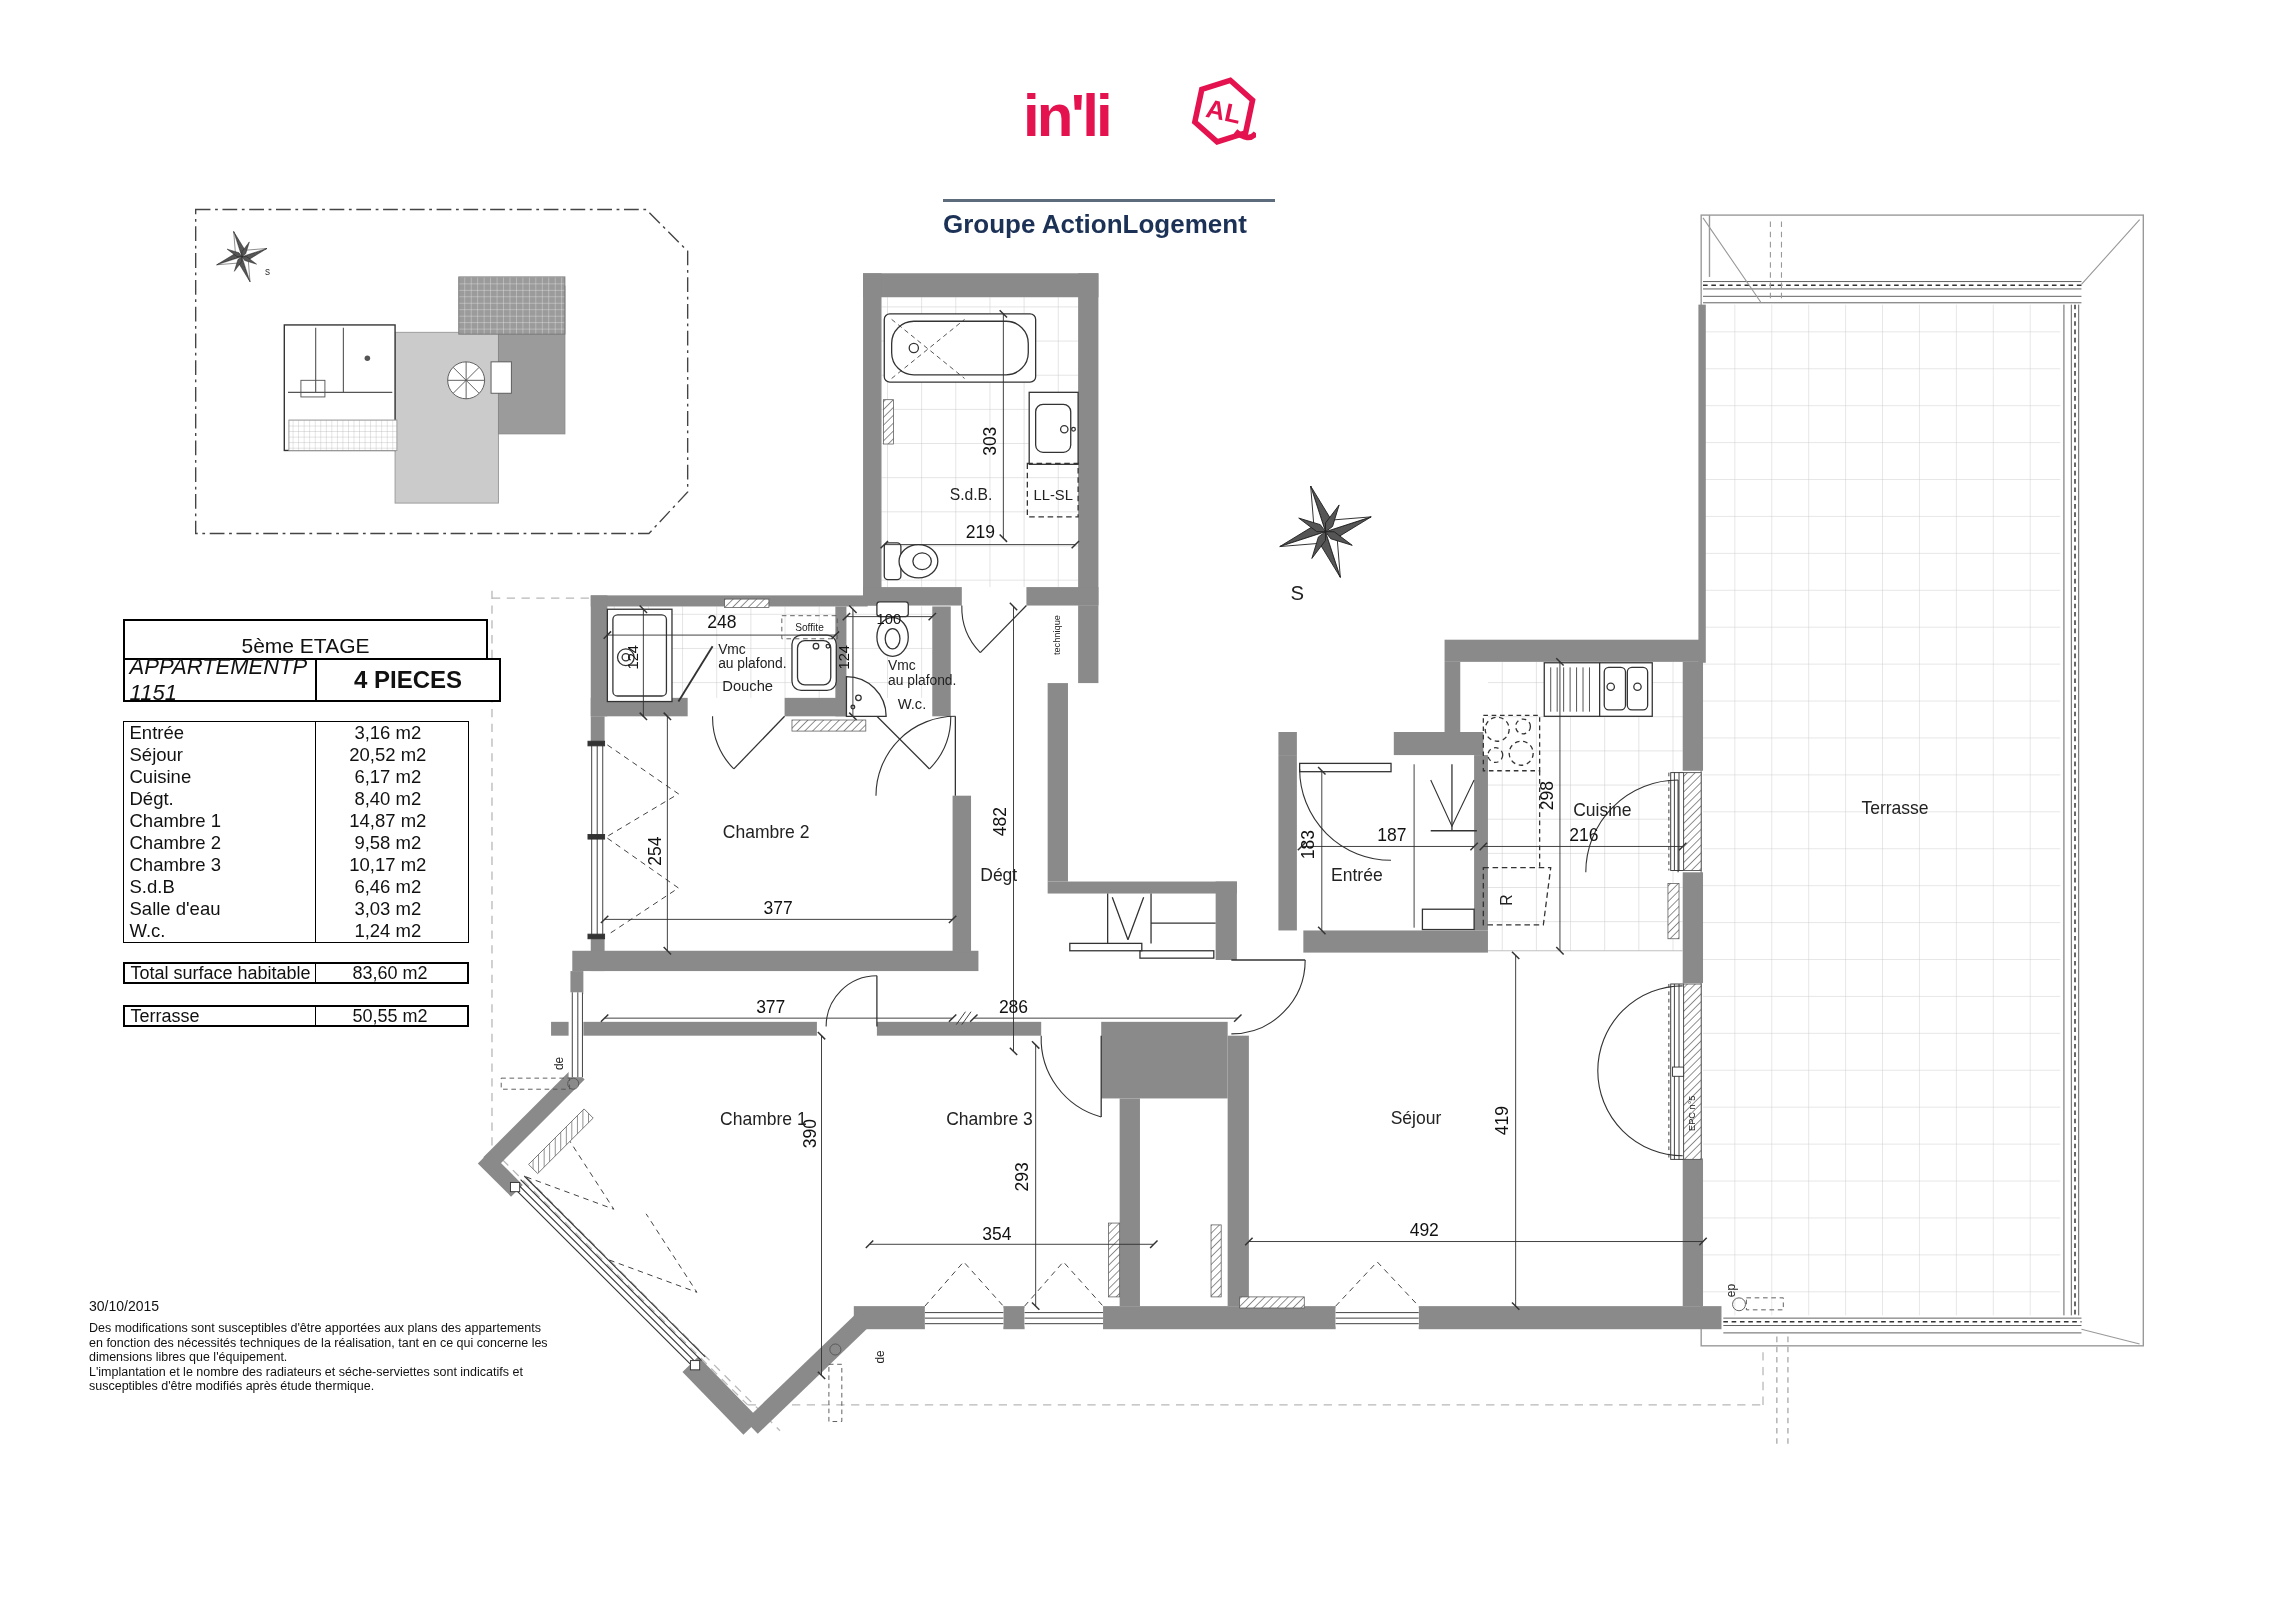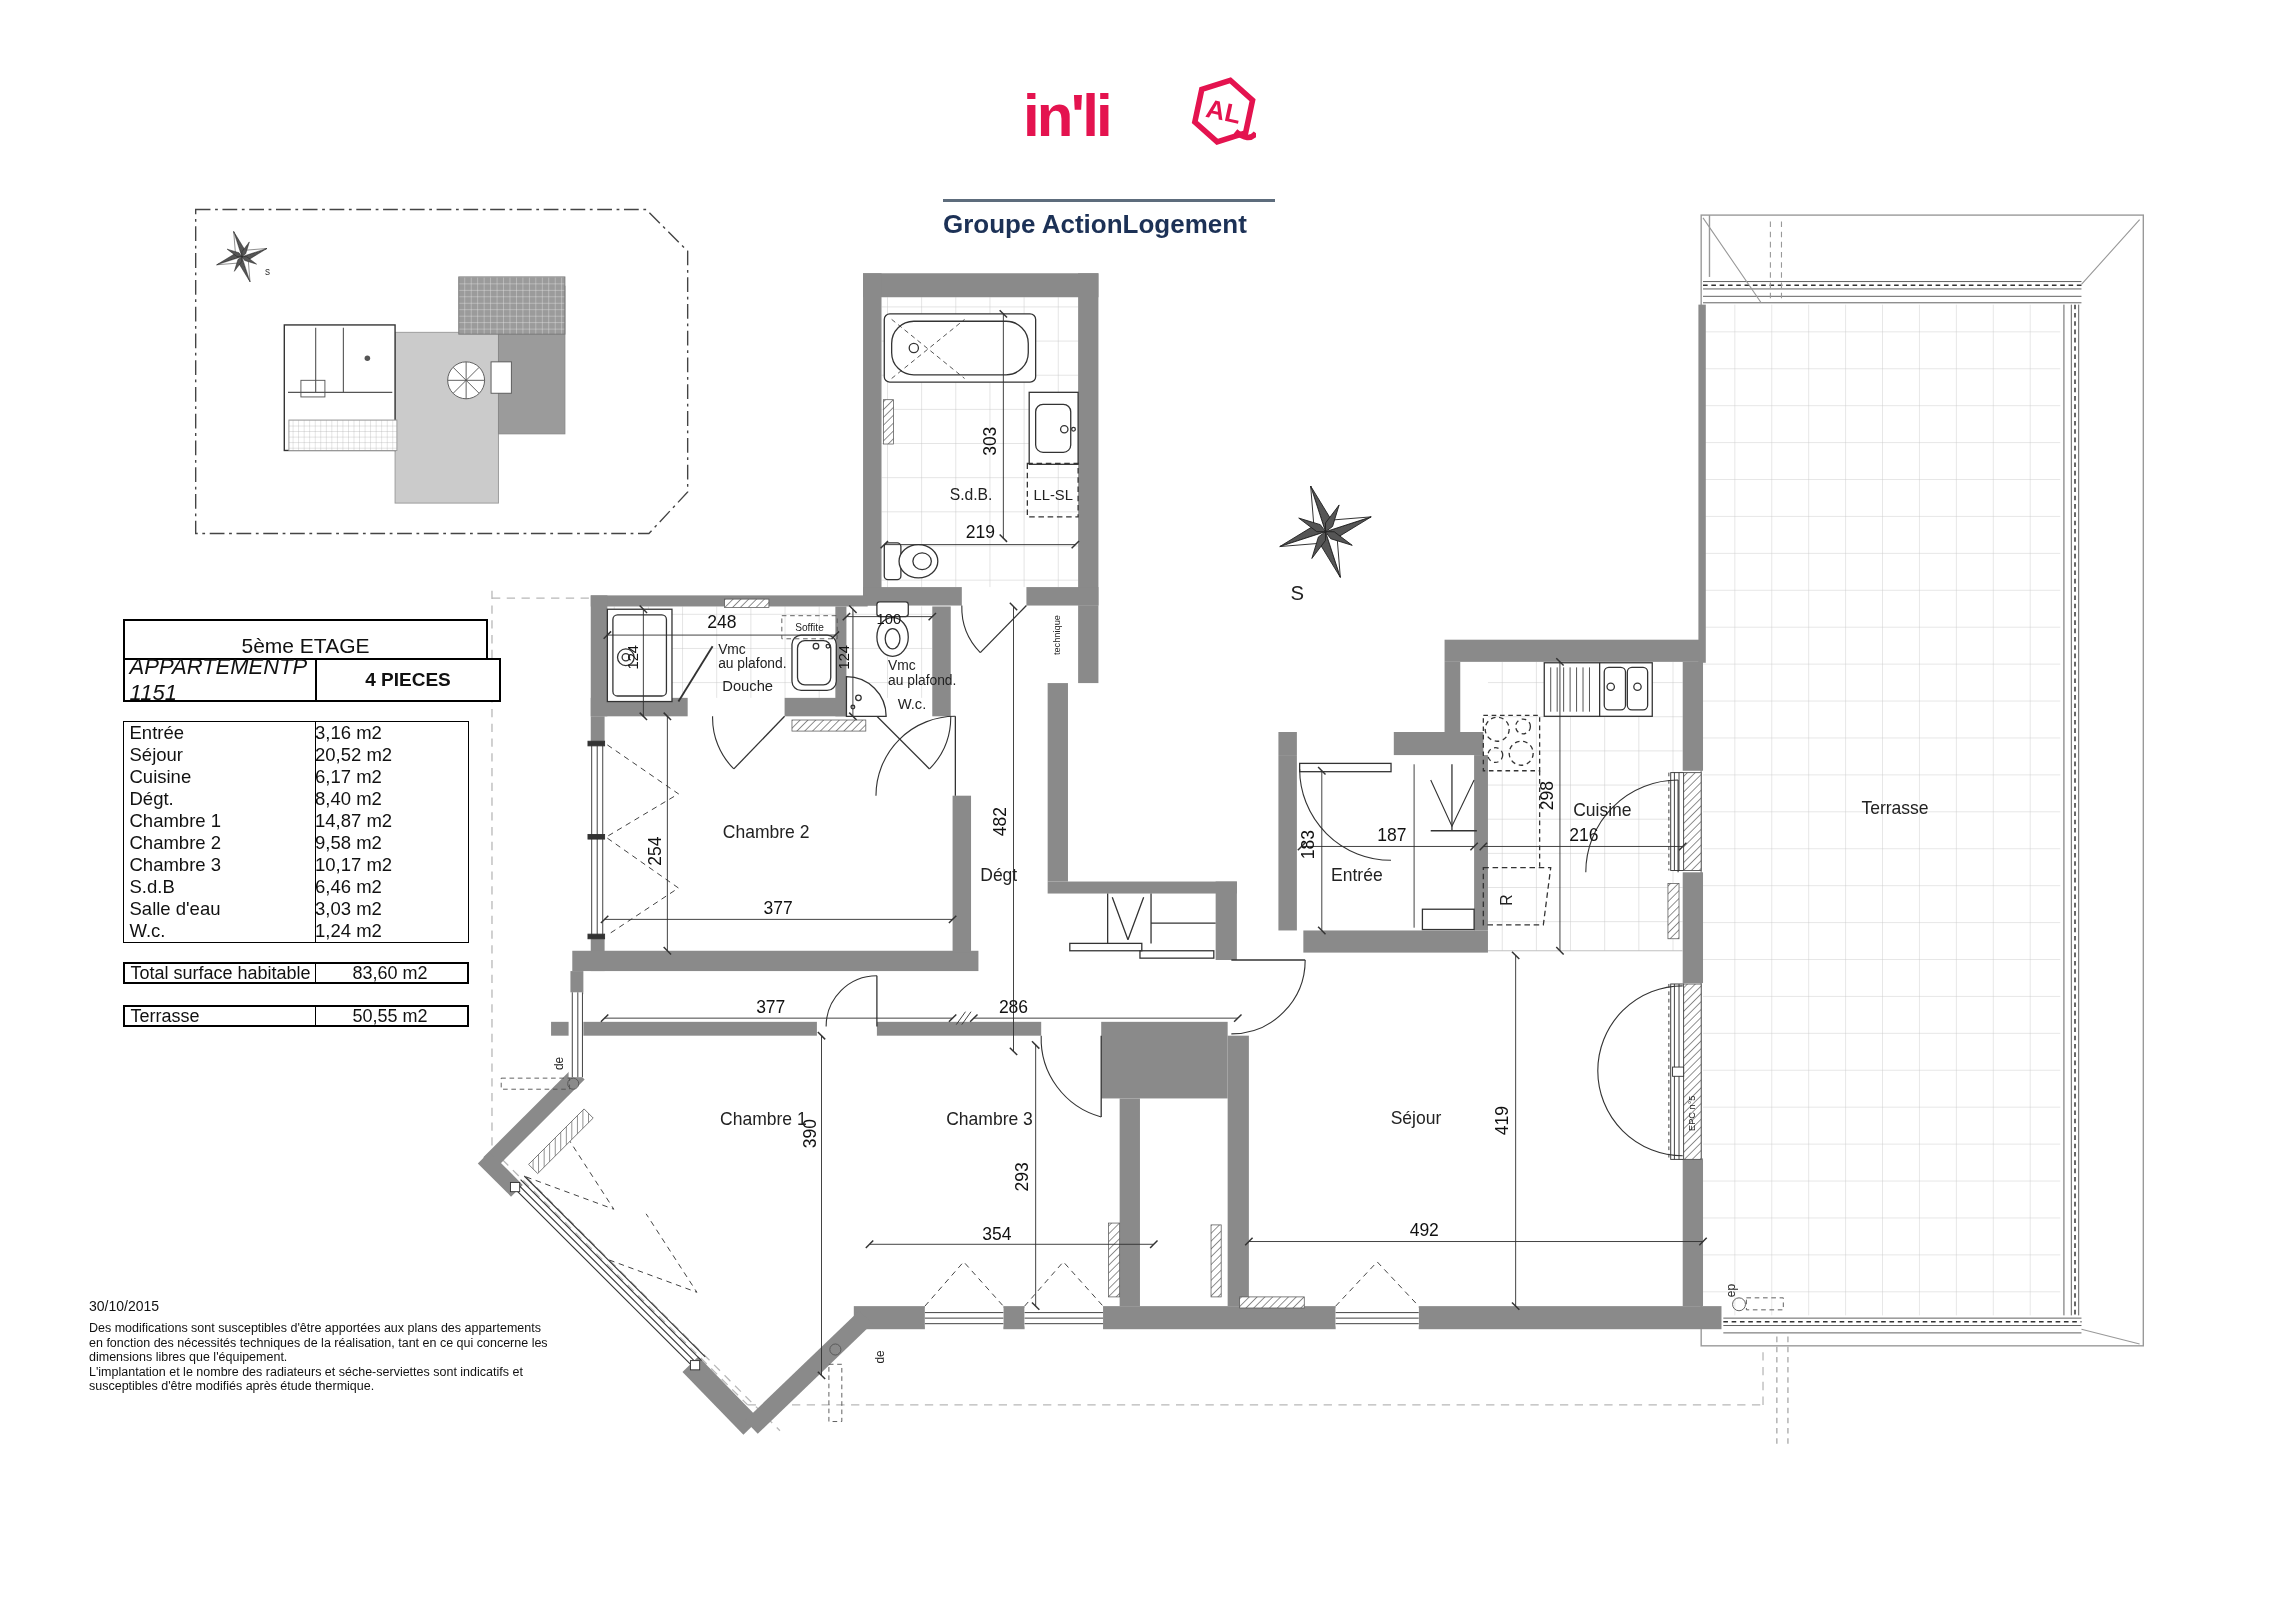--- a/index.html
+++ b/index.html
@@ -11,27 +11,27 @@
               letter-spacing:-2.8px;color:#e4134f;}
   .logo-badge{position:absolute;left:1191px;top:74px;width:65px;height:76px;}
   .logo-rule{position:absolute;left:943px;top:199px;width:332px;height:2.8px;background:#5d6c7c;}
   .logo-tagline{position:absolute;left:943px;top:209px;font-size:26px;font-weight:700;color:#1c3156;}
   
   .tb{position:absolute;border:2.8px solid #000;background:#fff;box-sizing:border-box;}
   .tb-floor{left:123px;top:619px;width:365px;height:54px;display:flex;align-items:center;justify-content:center;
             font-size:21px;}
   .tb-apt{left:123px;top:658px;width:378px;height:44px;display:flex;}
   .tb-apt .c1{width:192px;border-right:2.8px solid #000;display:flex;align-items:center;padding-left:4.6px;font-size:22px;box-sizing:border-box;font-style:italic;}
-  .tb-apt .c2{flex:1;display:flex;align-items:center;justify-content:center;font-weight:700;font-size:19px;}
+  .tb-apt .c2{flex:1;display:flex;align-items:center;justify-content:center;font-weight:700;font-size:24px;}
   .tb-rooms{left:123px;top:721px;width:346px;height:222px;display:flex;flex-direction:column;justify-content:space-around;
             border-width:1.8px;position:absolute;}
   .tb-rooms .vdiv{position:absolute;left:191px;top:0;bottom:0;width:0.9px;background:#000;}
   .room-row{display:flex;font-size:18.5px;line-height:1;}
   .room-row .rn{width:191px;padding-left:5.5px;box-sizing:border-box;}
-  .room-row .ra{flex:1;text-align:left;padding-right:7.4px;}
+  .room-row .ra{flex:1;text-align:center;padding-right:7.4px;}
   .tb-line{height:22px;display:flex;align-items:center;font-size:18px;}
   .tb-total{left:123px;top:962px;width:346px;}
   .tb-terr{left:123px;top:1005px;width:346px;}
   .tb-line .rn{width:191px;padding-left:5.5px;box-sizing:border-box;border-right:0.9px solid #000;height:100%;display:flex;align-items:center;}
   .tb-line .ra{flex:1;text-align:center;padding-right:3px;}
   
   .footer{position:absolute;left:89px;top:1298px;width:480px;}
   .footer .date{font-size:14px;margin-bottom:7.4px;}
   .footer .dl{font-size:12.5px;line-height:1.15;}
 </style>

